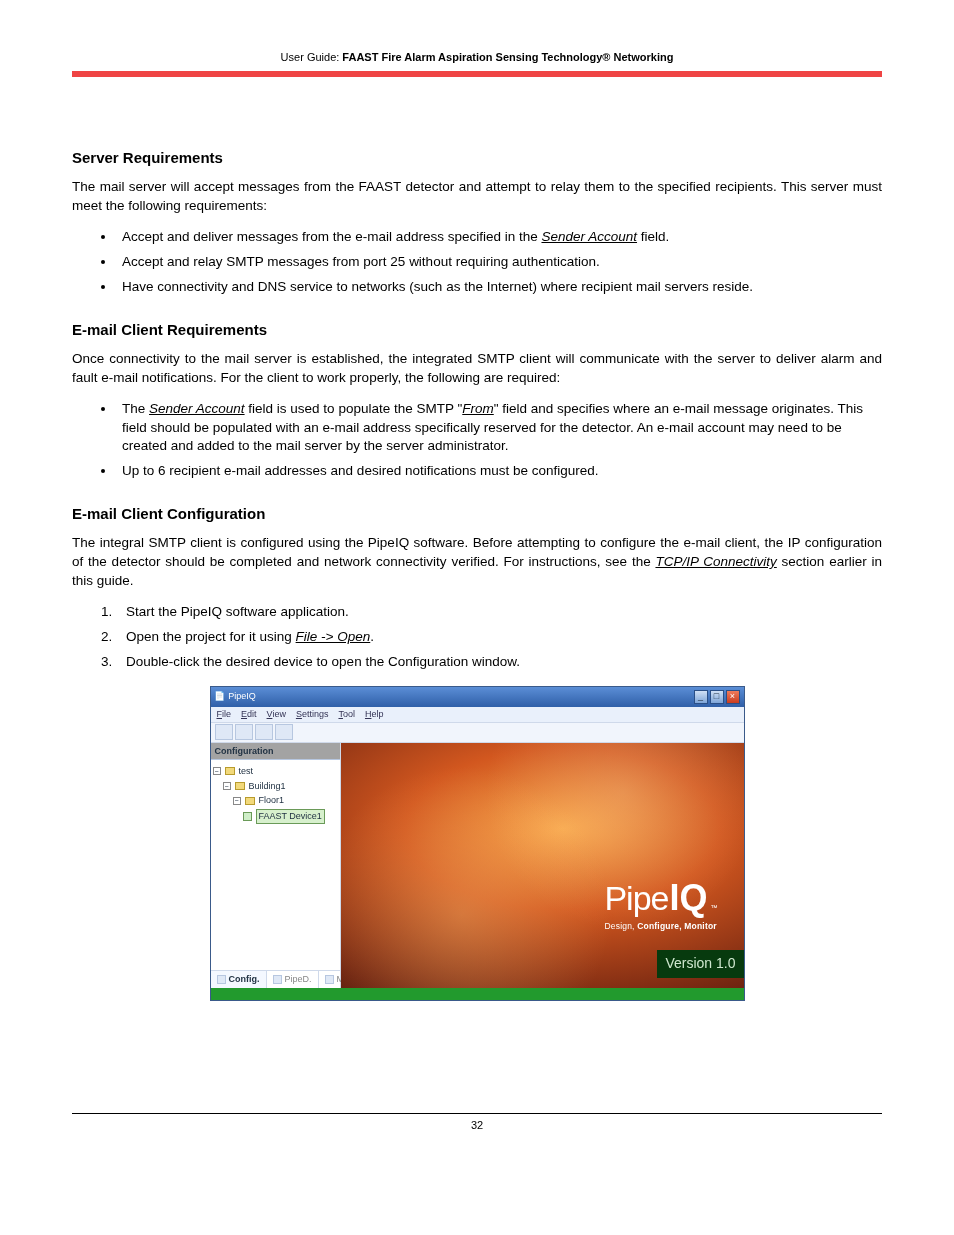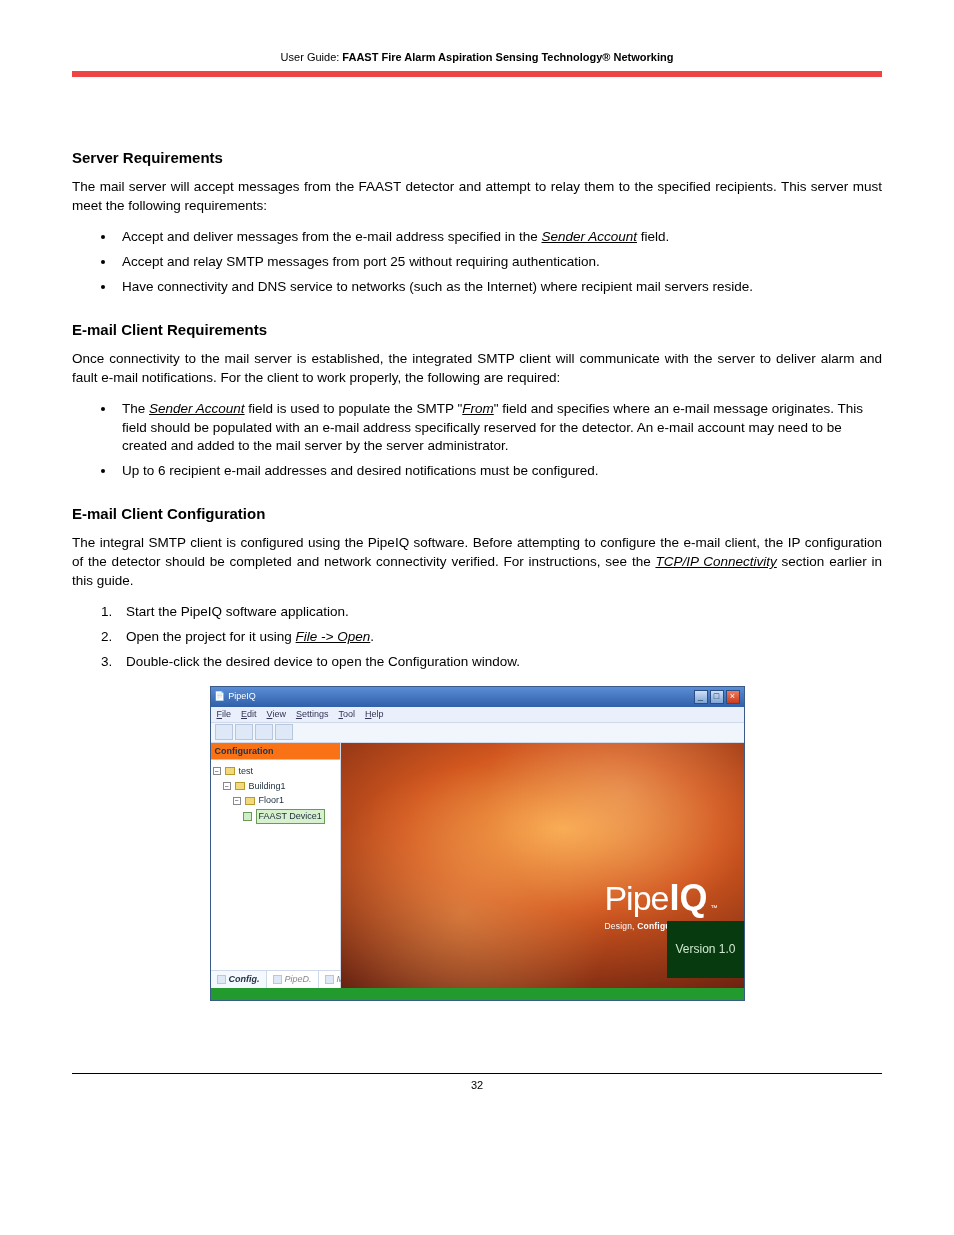--- a/index.html
+++ b/index.html
@@ -73,34 +73,34 @@
     width:18px; height:16px; background:#dfe8f6; border:1px solid #b7c7e0;
   }
   .body-area {
     display:flex; height: calc(100% - 56px - 12px);
   }
   .sidebar {
     width:130px; border-right:1px solid #cfd9ea; background:#fff;
     display:flex; flex-direction:column;
   }
   .side-head {
-    background:#f97316; padding:2px 4px; font-weight:bold; color:#234;
+    background:#a3a3a3; padding:2px 4px; font-weight:bold; color:#234;
     border-bottom:1px solid #b7c7e0;
   }
   .tree { padding:4px 2px; flex:1; color:#234; }
   .tree-row { display:flex; align-items:center; gap:4px; padding:1px 0; }
   .tree-row.ind1 { padding-left:10px; }
   .tree-row.ind2 { padding-left:20px; }
   .tree-row.ind3 { padding-left:30px; }
   .box-icon { width:10px;height:8px;background:#f2d97b;border:1px solid #b89b2d; }
   .dev-icon { width:9px;height:9px;background:#cfeec8;border:1px solid #6a9a58; }
   .exp { width:8px;height:8px;border:1px solid #888;display:flex;align-items:center;justify-content:center;font-size:7px;line-height:1; }
   .selected { background:#d7f0cd; border:1px solid #6a9a58; padding:0 2px; }
   .tabs { display:flex; border-top:1px solid #cfd9ea; }
-  .tab { padding:2px 6px; border-right:1px solid #cfd9ea; display:flex; align-items:center; gap:3px; color:#888;font-style:italic; }
+  .tab { padding:2px 6px; border-right:1px solid #cfd9ea; display:flex; align-items:center; gap:3px; color:#888; }
   .tab.active { color:#234; font-weight:bold; background:#f4f8ff; }
   .tab .ticon2 { width:9px;height:9px;background:#dfe8f6;border:1px solid #b7c7e0; }
 
   .main-view {
     flex:1; position:relative; overflow:hidden;
     background: radial-gradient(ellipse 130% 110% at 55% 35%, #f8a447 0%, #d2571f 30%, #6e2310 68%, #1d0a05 100%);
   }
   .swirl {
     position:absolute; inset:0;
     background:
@@ -111,38 +111,38 @@
     position:absolute; right:26px; top:130px; color:#fff; text-align:left;
   }
   .brand .bmain { display:flex; align-items:baseline; gap:1px; }
   .brand .p { font-size:34px; font-weight:300; letter-spacing:-1px; }
   .brand .iq { font-size:36px; font-weight:800; }
   .brand .tm { font-size:7px; vertical-align:top; margin-left:2px; }
   .brand .tag { font-size:8.5px; margin-top:-2px; letter-spacing:0.2px; }
   .brand .tag b { font-weight:bold; }
   .version {
     position:absolute; right:0; bottom:10px; background:#073a0e; color:#cfe8cf;
-    padding:20px 8px; font-size:12px;margin-top:28px;
+    padding:4px 8px; font-size:14px;margin-top:28px;
   }
   .scrollbar-h {
     position:absolute; left:130px; right:0; bottom:0; height:10px;
     background:#e6ecf6; border-top:1px solid #cfd9ea;
   }
   .scrollbar-h .thumb {
     position:absolute; left:0; width:55%; top:1px; bottom:1px;
     background:#b8c8e2;
   }
   .statusbar {
     position:absolute; left:0; right:0; bottom:0; height:12px;
     background:#229a2d;
   }
 
   .page-bottom {
     border-top:1px solid #000;
-    margin-top:72px;
+    margin-top:112px;
     text-align:center;
     font-size:11px;
     padding-top:4px;
   }
 </style>
 </head>
 <body>
 
 <div class="header-line">
   <span>User Guide: </span><strong>FAAST Fire Alarm Aspiration Sensing Technology® Networking</strong>

